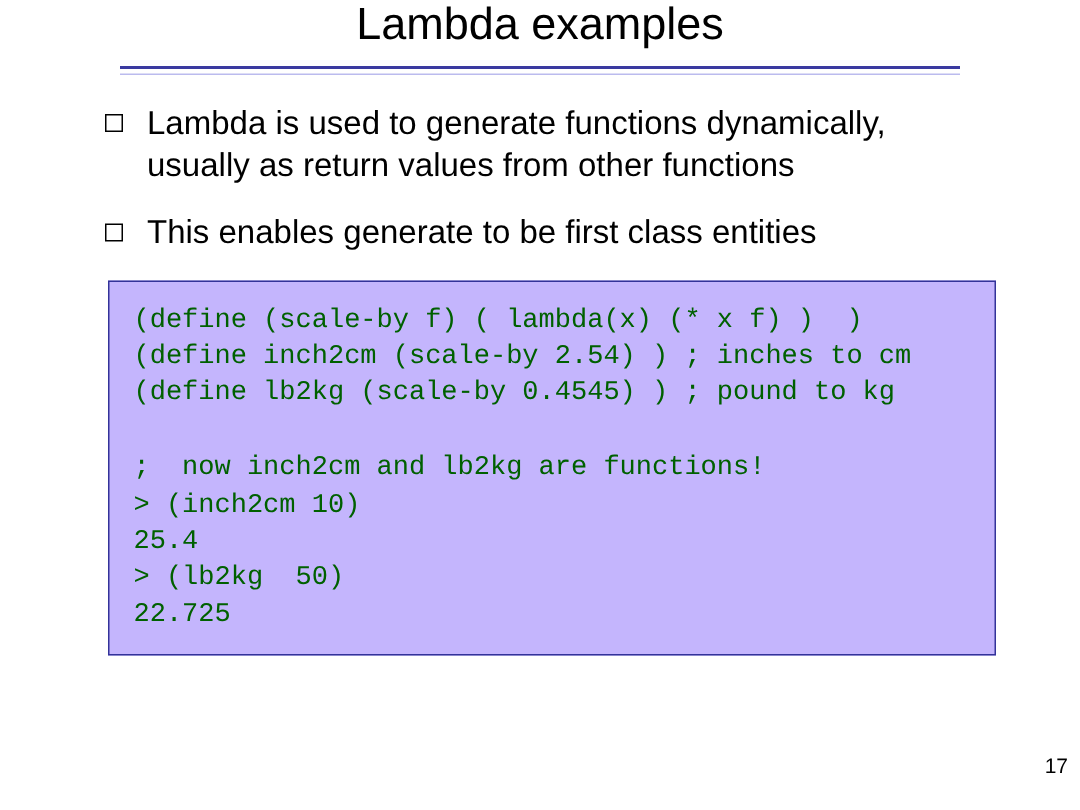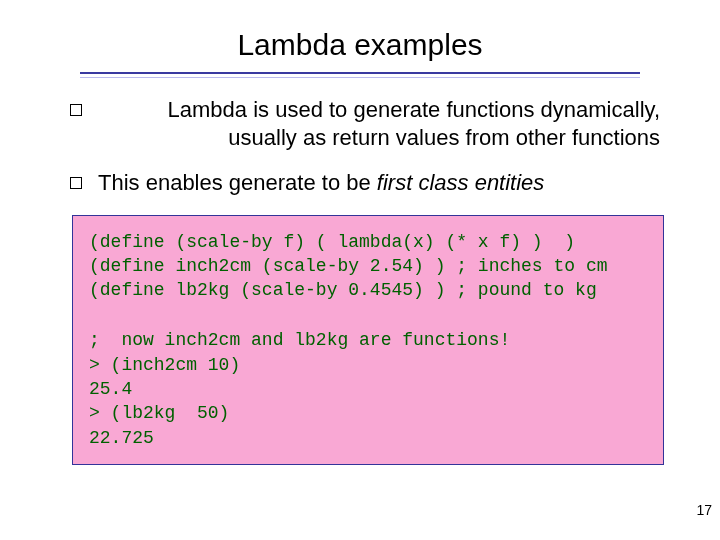--- a/index.html
+++ b/index.html
@@ -15,21 +15,20 @@
   }
   .slide {
     position: relative;
     width: 720px;
     height: 540px;
     box-sizing: border-box;
   }
   .title {
     text-align: center;
     font-size: 30px;
-    padding-top: 28px;
     padding-bottom: 6px;
     font-weight: normal;
   }
   .title-rule {
     margin: 4px 80px 18px 80px;
     border: none;
     border-top: 2px solid #3a3aa0;
     border-bottom: 1px solid #bbbbee;
     height: 3px;
   }
@@ -45,27 +44,26 @@
     width: 10px;
     height: 10px;
     border: 1px solid #000;
     flex: 0 0 auto;
     margin-top: 8px;
     margin-right: 16px;
   }
   .bullet-text {
     font-size: 22px;
     line-height: 1.25;
-    text-align: right;
   }
-  .italic { font-style: italic; }
+  .italic { }
   .codeblock {
     margin: 10px 56px 0 72px;
     border: 1.5px solid #333399;
-    background: #f9a8d4;
+    background: #c4b5fd;
     padding: 14px 16px 14px 16px;
     font-family: "Courier New", Courier, monospace;
     font-size: 18px;
     line-height: 1.35;
     color: #006000;
     white-space: pre;
   }
   .code-gap {
     height: 26px;
   }

